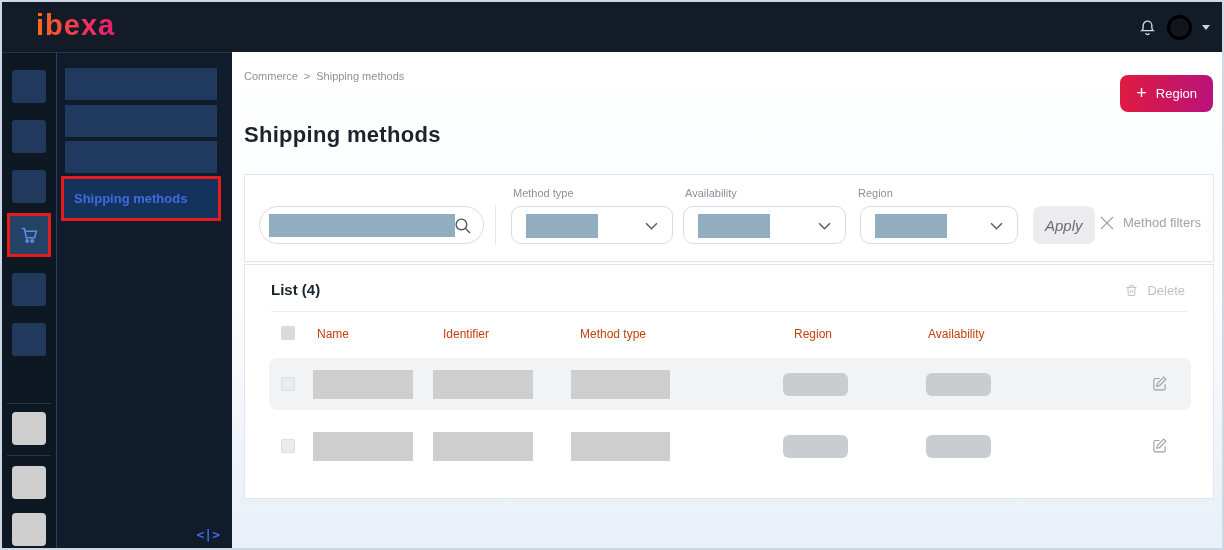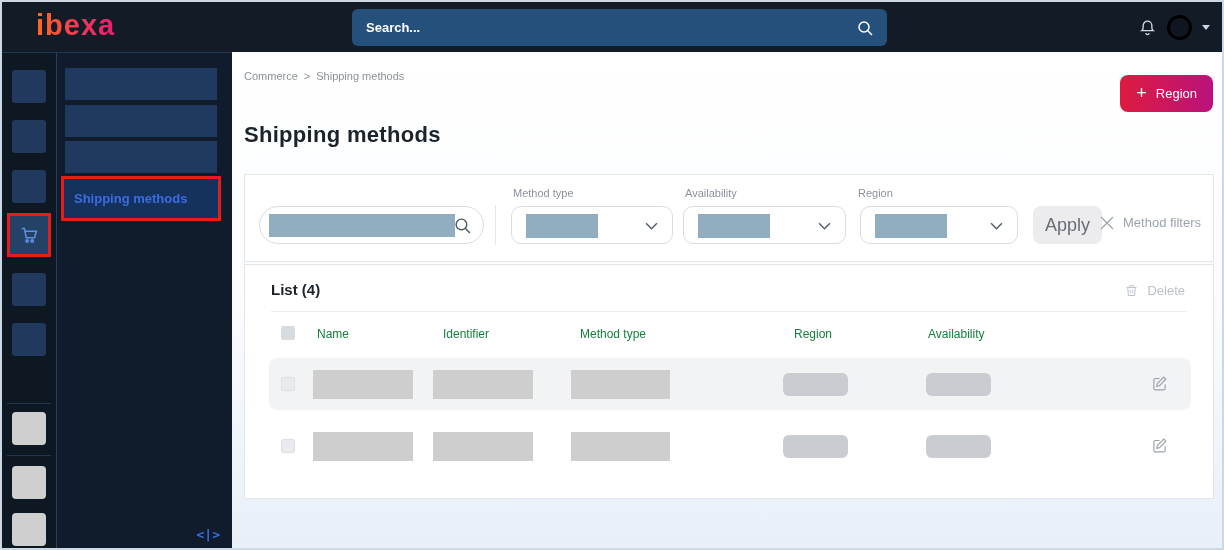--- a/index.html
+++ b/index.html
@@ -55,55 +55,46 @@
   .f-label { position:absolute; top:12px; font-size:11px; color:#8a919b; }
   .f-search { position:absolute; left:14px; top:31px; width:225px; height:38px; border:1px solid #d8dce2; border-radius:19px; background:#fff; cursor:text; }
   .ph-blue { background:#90aebf; }
   .f-search .ph-blue { position:absolute; left:9px; top:7px; width:186px; height:23px; }
   .f-search svg { position:absolute; right:12px; top:10px; color:#4a5560; }
   .vdiv { position:absolute; left:250px; top:30px; width:1px; height:40px; background:#e4e6ea; }
   .f-select { position:absolute; top:31px; height:38px; border:1px solid #d8dce2; border-radius:10px; background:#fff; cursor:pointer; }
   .f-select .ph-blue { position:absolute; left:14px; top:7px; width:72px; height:24px; }
   .f-select svg { position:absolute; right:14px; top:15px; }
   .apply-btn { position:absolute; left:788px; top:31px; height:38px; padding:0 12px; background:#ececee; border:none;
-          border-radius:8px; font-size:18px; color:#666d75; cursor:pointer; }
+          border-radius:8px; font-size:15px; color:#666d75; cursor:pointer;font-style:italic; }
   .clear-btn { position:absolute; left:855px; top:40px; display:flex; align-items:center; gap:9px;
           color:#9ba3ad; font-size:13px; cursor:pointer; }
 
   
   .list-title { position:absolute; left:26px; top:16px; font-size:15px; font-weight:bold; color:#1c242b; }
   .delete-btn { position:absolute; right:28px; top:18px; display:flex; align-items:flex-end; gap:8px;
           color:#bcc2c9; font-size:13px; cursor:pointer; }
   .list-divider { position:absolute; left:26px; right:26px; top:46px; height:1px; background:#eaecef; }
-  .th { position:absolute; top:62px; font-size:12px; color:#15803d; }
+  .th { position:absolute; top:62px; font-size:12px; color:#c2410c; }
   .cb { width:14px; height:14px; border-radius:2px; }
   .th-cb { position:absolute; left:36px; top:61px; background:#d7dade; cursor:pointer; }
   .row { position:absolute; left:24px; width:922px; height:52px; border-radius:8px; }
   .row.striped { background:#f2f3f5; }
   .row .cb { position:absolute; left:12px; top:19px; background:#e9ebef; border:1px solid #dcdfe4; cursor:pointer; }
   .cell-box { position:absolute; top:12px; height:29px; background:#cecece; }
   .cell-box.small { top:15px; height:23px; border-radius:6px; background:#c9ccd0; }
   .edit-btn { position:absolute; right:23px; top:17px; color:#9aa1ab; cursor:pointer; display:flex; }
 </style>
 </head>
 <body>
 
 <div class="page">
 
   <header class="topbar">
     <div class="logo">ibexa</div>
-    <div class="topbar-search">
-      <span>Search...</span>
-      <span style="display:flex">
-        <svg width="16" height="16" viewBox="0 0 16 16">
-            <circle cx="7" cy="7" r="5" fill="none" stroke="#fff" stroke-width="1.5"></circle>
-            <line x1="10.8" y1="10.8" x2="15" y2="15" stroke="#fff" stroke-width="1.5"></line>
-          </svg>
-      </span>
-    </div>
     <div class="topbar-right">
       <span style="display:flex">
         <svg width="19" height="19" viewBox="0 0 24 24" fill="none" stroke="#d3dae2" stroke-width="1.7">
           <path d="M12 4a5.5 5.5 0 0 0-5.5 5.5V12c0 2.6-1.7 4-1.7 4h14.4s-1.7-1.4-1.7-4V9.5A5.5 5.5 0 0 0 12 4z"></path>
           <path d="M10 19a2 2 0 0 0 4 0"></path>
           </svg>
       </span>
       <div class="avatar"></div>
       <div class="caret"></div>
     </div>

